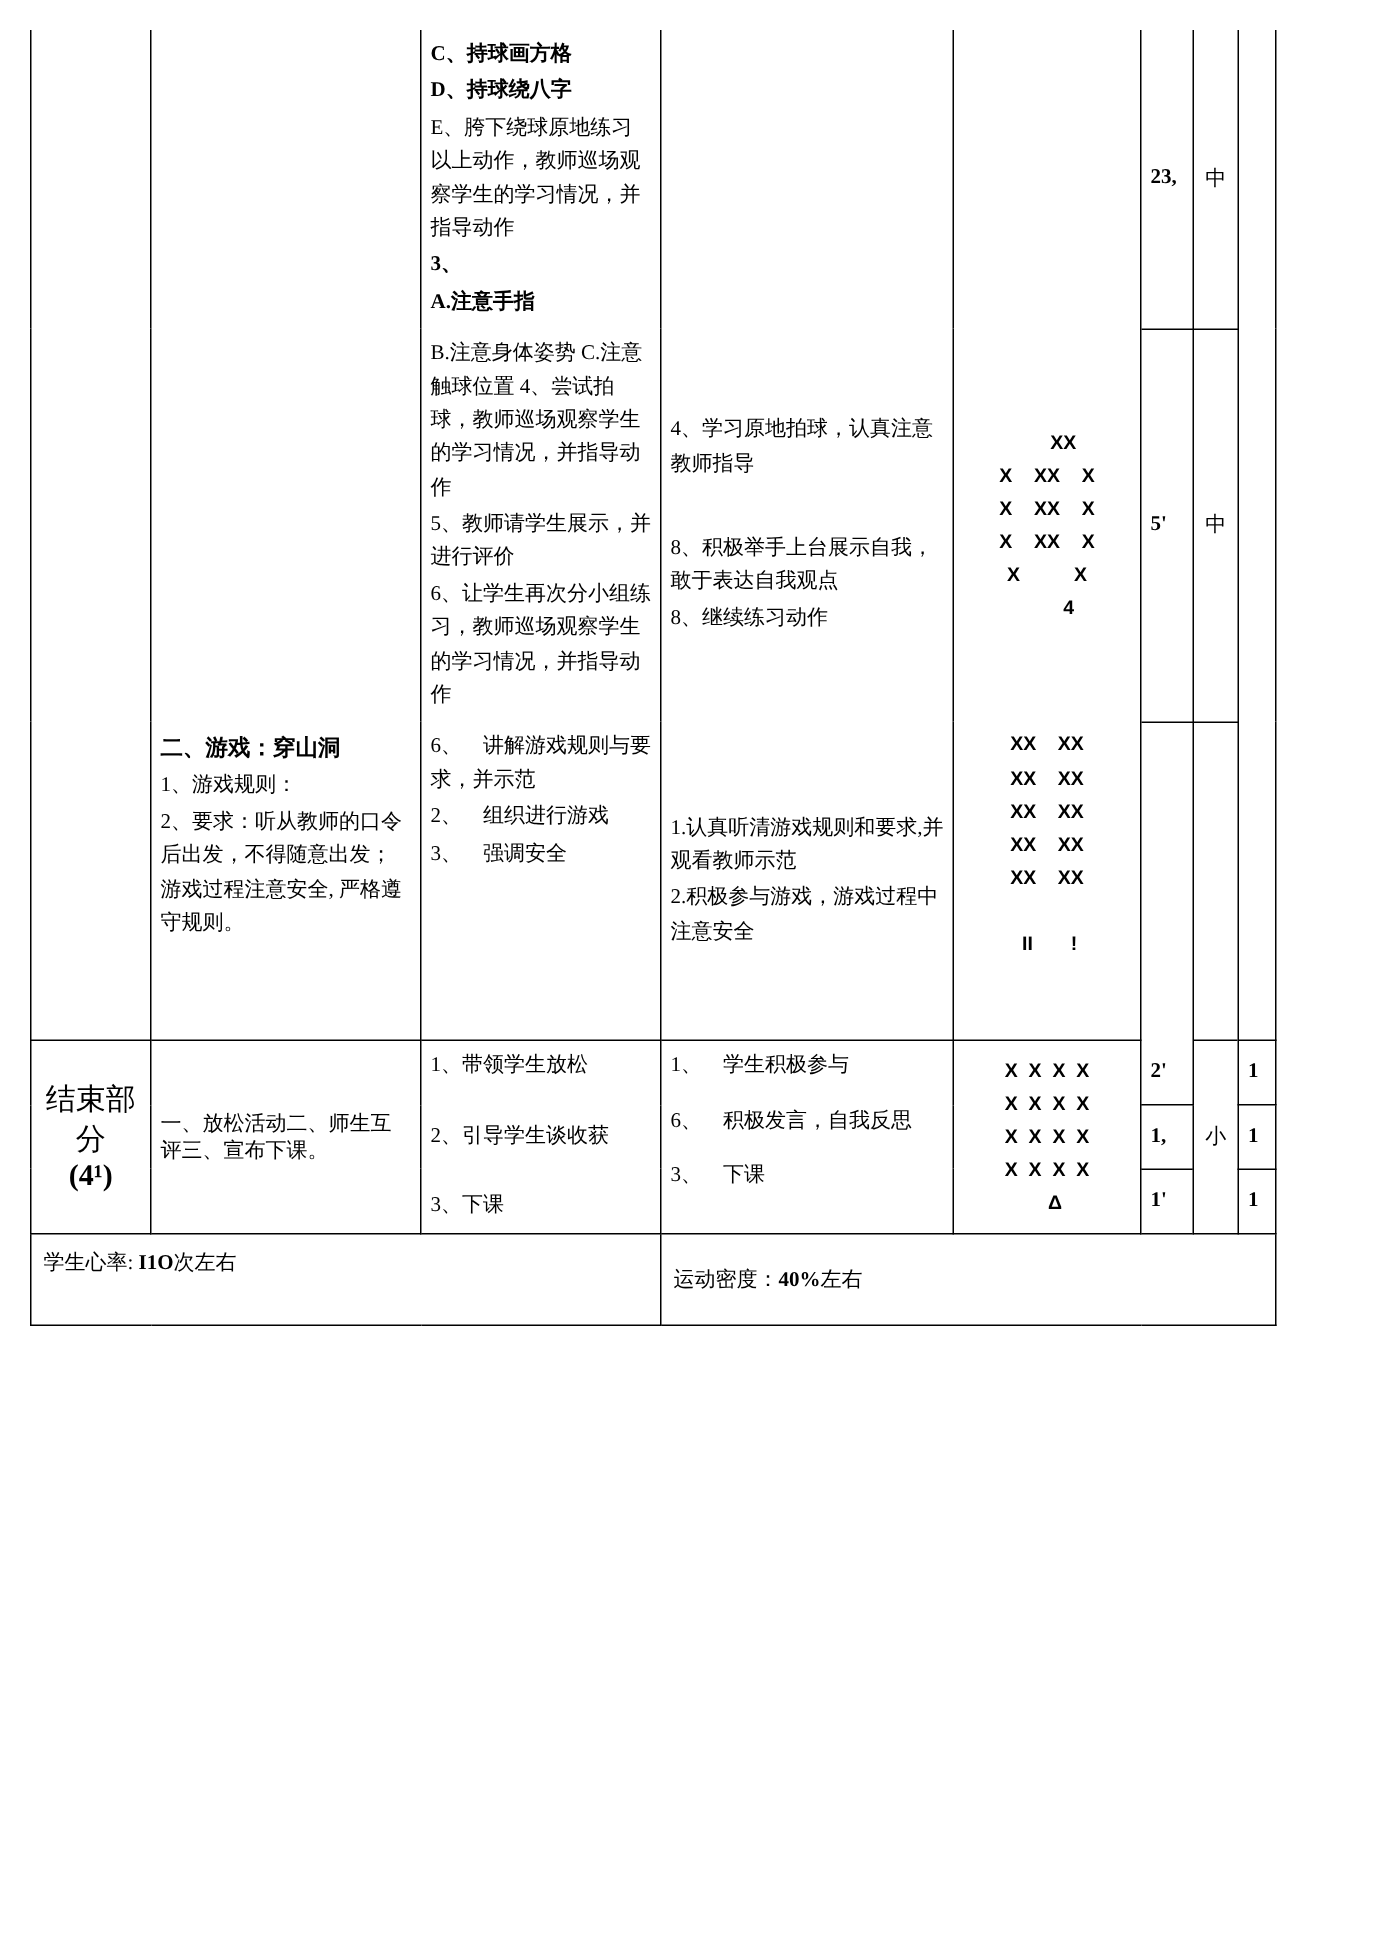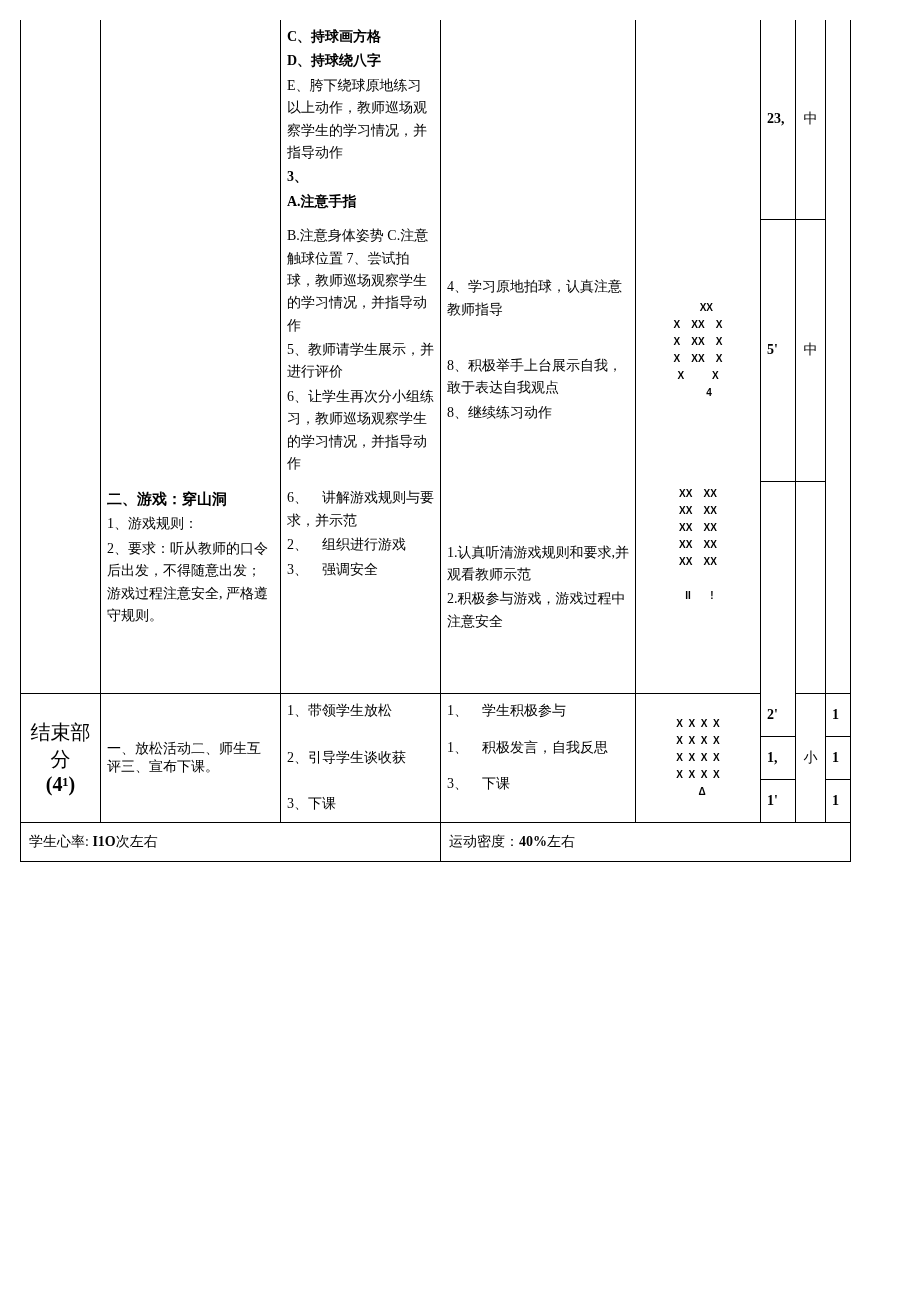--- a/index.html
+++ b/index.html
@@ -27,21 +27,21 @@
   .center { text-align: center; }
   .vmid { vertical-align: middle; }
   .section-label {
     text-align: center;
     vertical-align: middle;
     font-size: 20px;
   }
   .diagram {
     font-family: Arial, sans-serif;
     font-weight: bold;
-    font-size: 10px;
+    font-size: 13px;
     line-height: 1.7;
     white-space: pre;
     text-align: center;
   }
   .para { margin: 2px 0; line-height: 1.6; }
   .spacer { height: 60px; }
   .col-a { width: 80px; }
   .col-b { width: 180px; }
   .col-c { width: 160px; }
   .col-d { width: 195px; }
@@ -80,21 +80,21 @@
     <td class="no-border-top no-border-bottom"></td>
     <td class="no-border-top vmid bold">23,</td>
     <td class="no-border-top vmid center">中</td>
     <td class="no-border-top no-border-bottom"></td>
   </tr>
 
   <tr>
     <td class="no-border-top no-border-bottom"></td>
     <td class="no-border-top no-border-bottom"></td>
     <td class="no-border-top no-border-bottom">
-      <div class="para">B.注意身体姿势 C.注意触球位置 7、尝试拍球，教师巡场观察学生的学习情况，并指导动作</div>
+      <div class="para">B.注意身体姿势 C.注意触球位置 4、尝试拍球，教师巡场观察学生的学习情况，并指导动作</div>
       <div class="para">5、教师请学生展示，并进行评价</div>
       <div class="para">6、让学生再次分小组练习，教师巡场观察学生的学习情况，并指导动作</div>
     </td>
     <td class="no-border-top no-border-bottom vmid">
       <div class="para">4、学习原地拍球，认真注意教师指导</div>
       <div style="height:30px"></div>
       <div class="para">8、积极举手上台展示自我，敢于表达自我观点</div>
       <div class="para">8、继续练习动作</div>
     </td>
     <td class="no-border-top no-border-bottom vmid">
@@ -150,21 +150,21 @@
     <td rowspan="3">
       <div class="para">1、带领学生放松</div>
       <div style="height:20px"></div>
       <div class="para">2、引导学生谈收获</div>
       <div style="height:20px"></div>
       <div class="para">3、下课</div>
     </td>
     <td rowspan="3">
       <div class="para">1、　学生积极参与</div>
       <div style="height:10px"></div>
-      <div class="para">1、　积极发言，自我反思</div>
+      <div class="para">6、　积极发言，自我反思</div>
       <div style="height:10px"></div>
       <div class="para">3、　下课</div>
     </td>
     <td class="vmid" rowspan="3">
       <div class="diagram">X  X  X  X
 X  X  X  X
 X  X  X  X
 X  X  X  X
    Δ</div>
     </td>
@@ -178,18 +178,18 @@
   </tr>
   <tr>
     <td class="vmid bold">1'</td>
     <td class="vmid bold">1</td>
   </tr>
 
   <tr>
     <td colspan="3" style="padding:10px 8px">
       <span>学生心率: </span><span class="bold">I1O</span><span>次左右</span>
     </td>
-    <td colspan="5" style="padding:10px 8px">
+    <td colspan="5" style="padding:21px 8px">
       <span>运动密度：</span><span class="bold">40%</span><span>左右</span>
     </td>
   </tr>
 </tbody>
   </table>
 
 </body></html>

